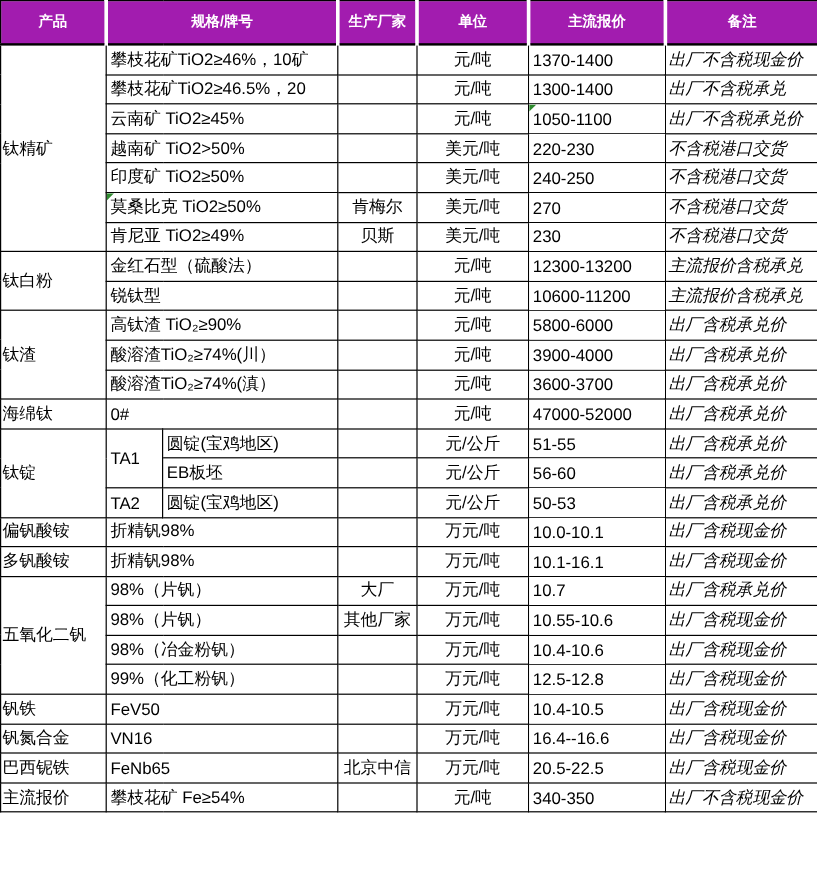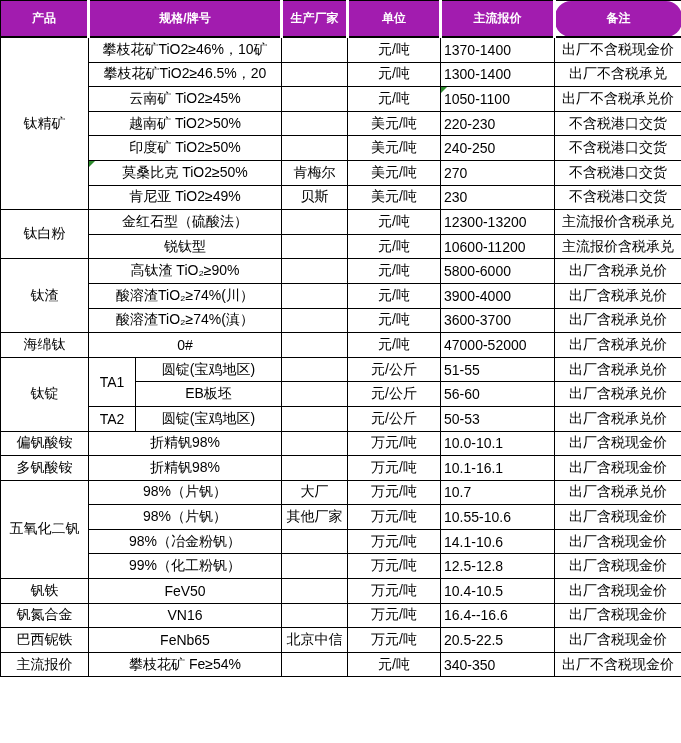--- a/index.html
+++ b/index.html
@@ -33,38 +33,38 @@
     font-size: 12px;
     height: 35px;
     text-align: center;
     vertical-align: middle;
     border-top: 1px solid #000;
     border-bottom: 2px solid #000;
     border-left: 3px solid #ffffff;
     padding: 0;
   }
   thead th:first-child { border-left: 1px solid #000; }
-  thead th:last-child  { border-right: 1px solid #000; border-radius: 16px; }
+  thead th:last-child  { border-right: 1px solid #000; }
 
   tbody td {
     border: 1px solid #000;
     font-size: 14px;
     height: 23.6px;
     vertical-align: middle;
     padding: 0 3px;
     overflow: hidden;
     white-space: nowrap;
     background: #ffffff;
   }
-  td.prod  { text-align: center; padding: 0 1px; }
-  td.spec  { text-align: center; margin-top: 24px; }
+  td.prod  { text-align: left; padding: 0 1px; }
+  td.spec  { text-align: left; margin-top: 24px; }
   td.mfr   { text-align: center; padding: 0 1px; margin-top: 20px; }
   td.unit  { text-align: center; }
   td.price { text-align: left; position: relative; }
-  td.note  { text-align: center; padding: 0 2px; }
+  td.note  { text-align: left; padding: 0 2px; font-style: italic; }
   td.marked { position: relative; }
 
   .comment-marker {
     position: absolute;
     top: 0;
     left: 0;
     width: 0;
     height: 0;
     border-top: 6px solid #2e8b2e;
     border-right: 6px solid transparent;
@@ -241,21 +241,21 @@
       <td class="spec" colspan="2">98%（片钒）</td>
       <td class="mfr">其他厂家</td>
       <td class="unit">万元/吨</td>
       <td class="price">10.55-10.6</td>
       <td class="note">出厂含税现金价</td>
     </tr>
     <tr>
       <td class="spec" colspan="2">98%（冶金粉钒）</td>
       <td class="mfr"></td>
       <td class="unit">万元/吨</td>
-      <td class="price">14.1-10.6</td>
+      <td class="price">10.4-10.6</td>
       <td class="note">出厂含税现金价</td>
     </tr>
     <tr>
       <td class="spec" colspan="2">99%（化工粉钒）</td>
       <td class="mfr"></td>
       <td class="unit">万元/吨</td>
       <td class="price">12.5-12.8</td>
       <td class="note">出厂含税现金价</td>
     </tr>
     <tr>

